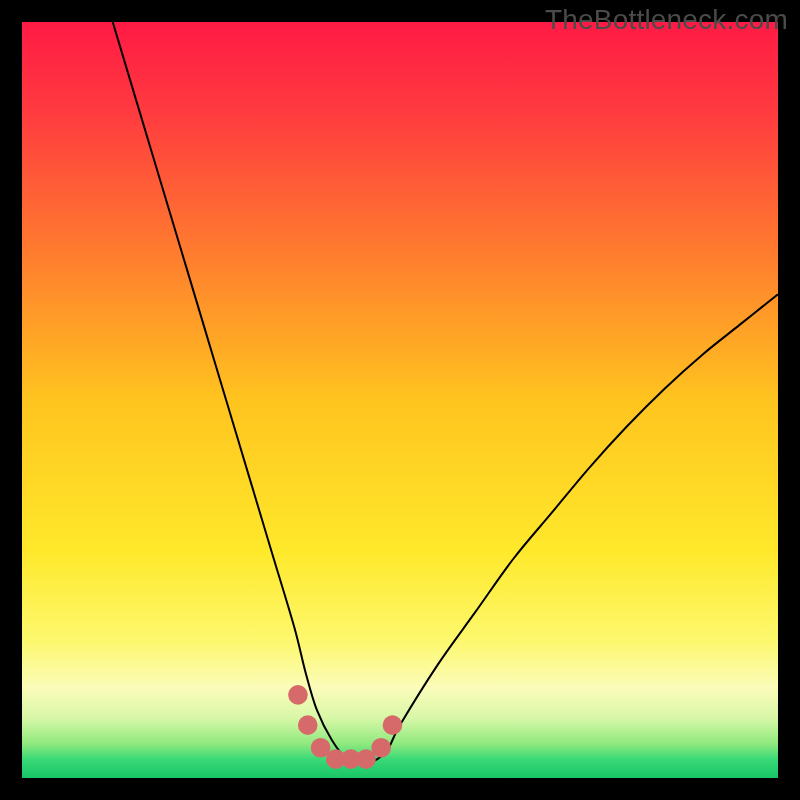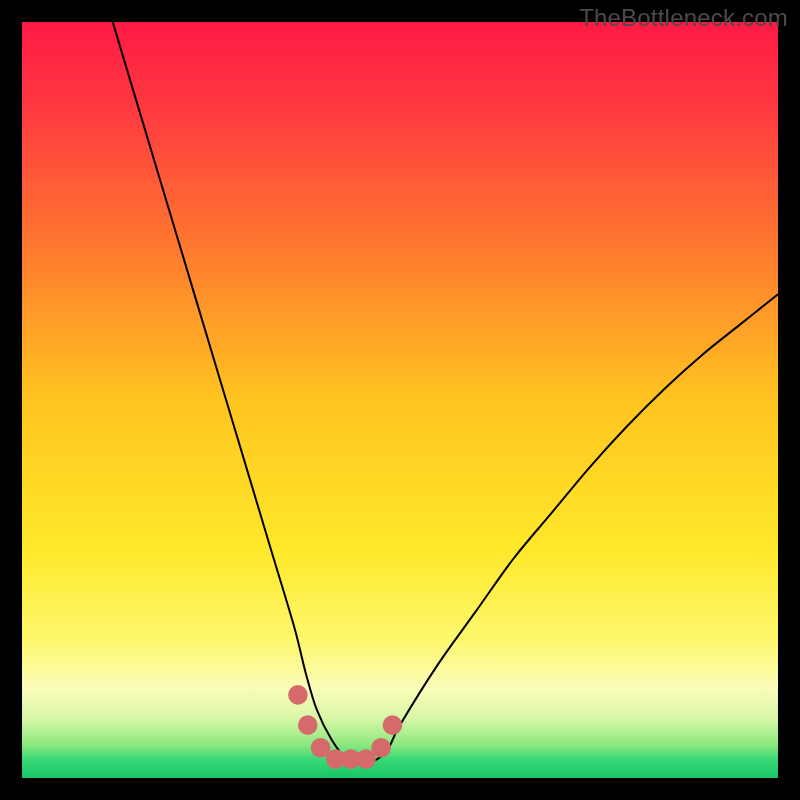--- a/index.html
+++ b/index.html
@@ -22,21 +22,21 @@
     left: 22px;
     top: 22px;
     width: 756px;
     height: 756px;
   }
   .watermark {
     position: absolute;
     top: 4px;
     right: 12px;
     color: #4b4b4b;
-    font-size: 24px;
+    font-size: 28px;
     font-weight: 500;
     letter-spacing: 0.2px;
     user-select: none;
     pointer-events: none;
   }
 </style>
 </head>
 <body>
 
 <div class="stage">

